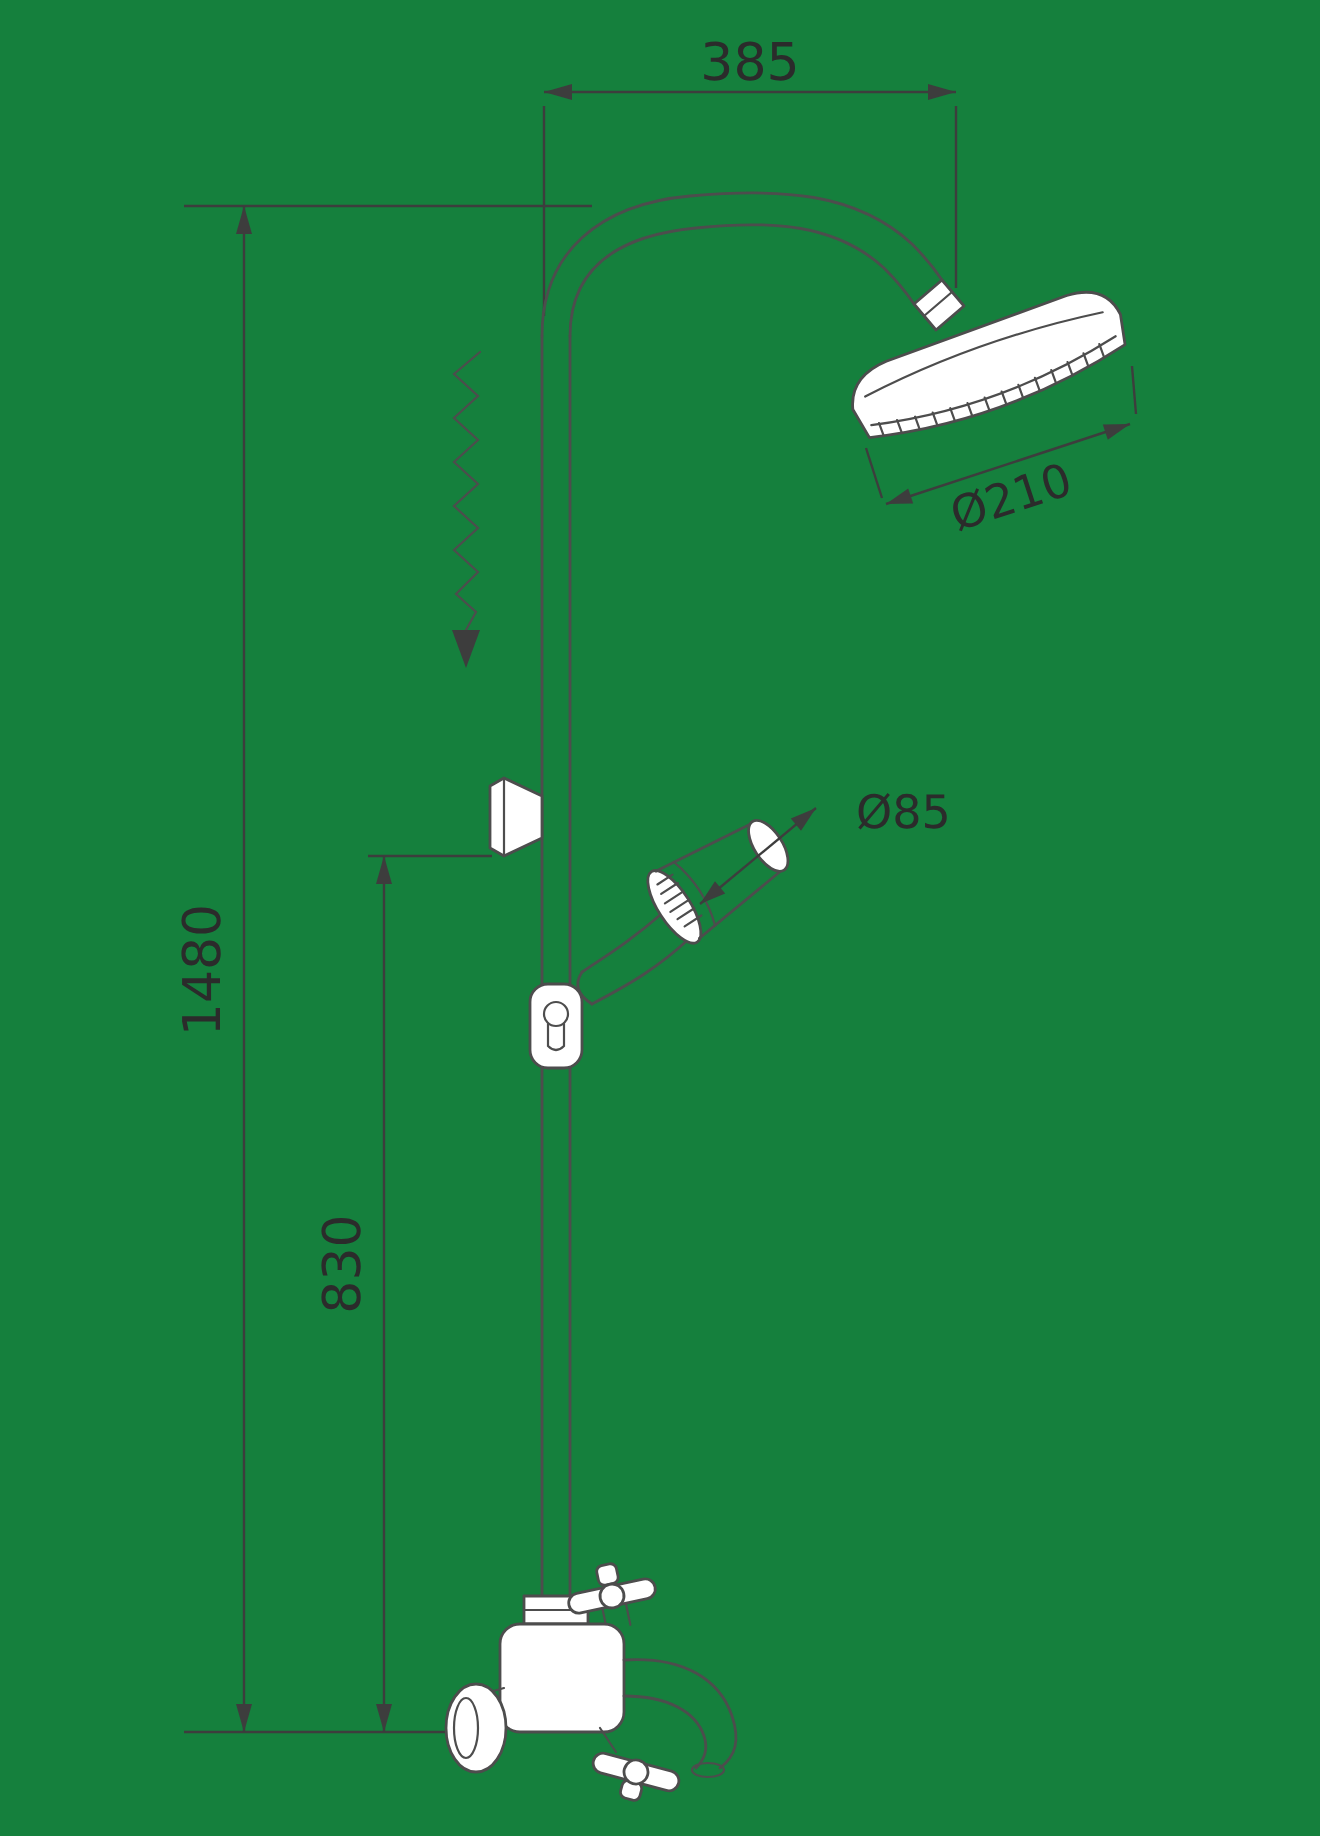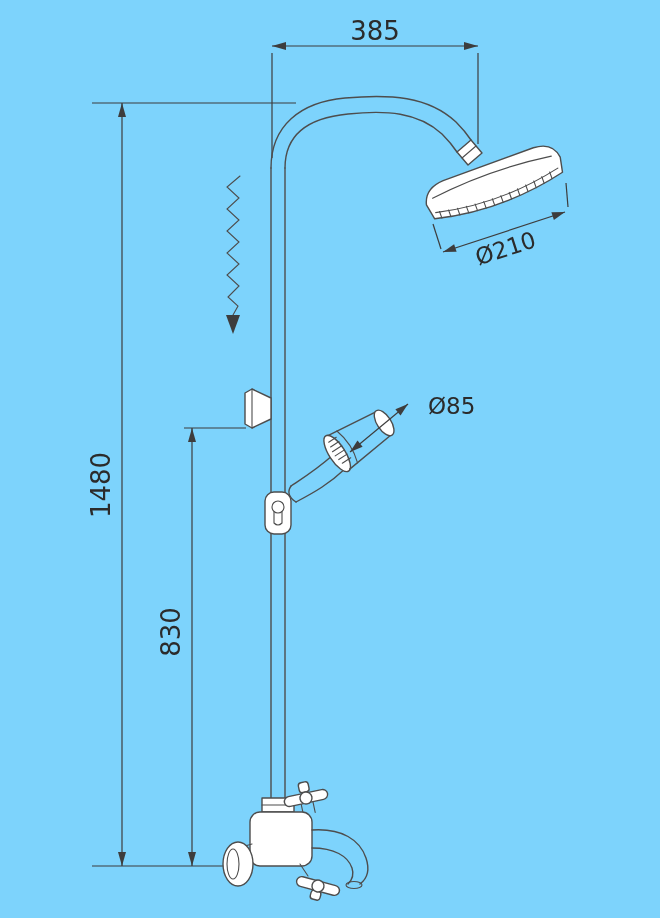--- a/index.html
+++ b/index.html
@@ -4,21 +4,21 @@
 <style>
   html, body {
     margin: 0;
     padding: 0;
     background: #ffffff;
   }
   .canvas {
     position: relative;
     width: 660px;
     height: 918px;
-    background: #7dd3fc;
+    background: #15803d;
     font-family: "DejaVu Sans", "Liberation Sans", sans-serif;
     overflow: hidden;
   }
   svg { display: block; }
   .ln   { stroke: #4d4d4d; stroke-width: 1.4; fill: none; stroke-linecap: round; stroke-linejoin: round; }
   .thin { stroke: #4d4d4d; stroke-width: 1.1; fill: none; stroke-linecap: round; }
   .dim  { stroke: #3d3d3d; stroke-width: 1.2; fill: none; }
   .arr  { fill: #3d3d3d; stroke: none; }
   .wfill{ fill: #ffffff; stroke: #4d4d4d; stroke-width: 1.4; stroke-linejoin: round; }
   .dimtext {

